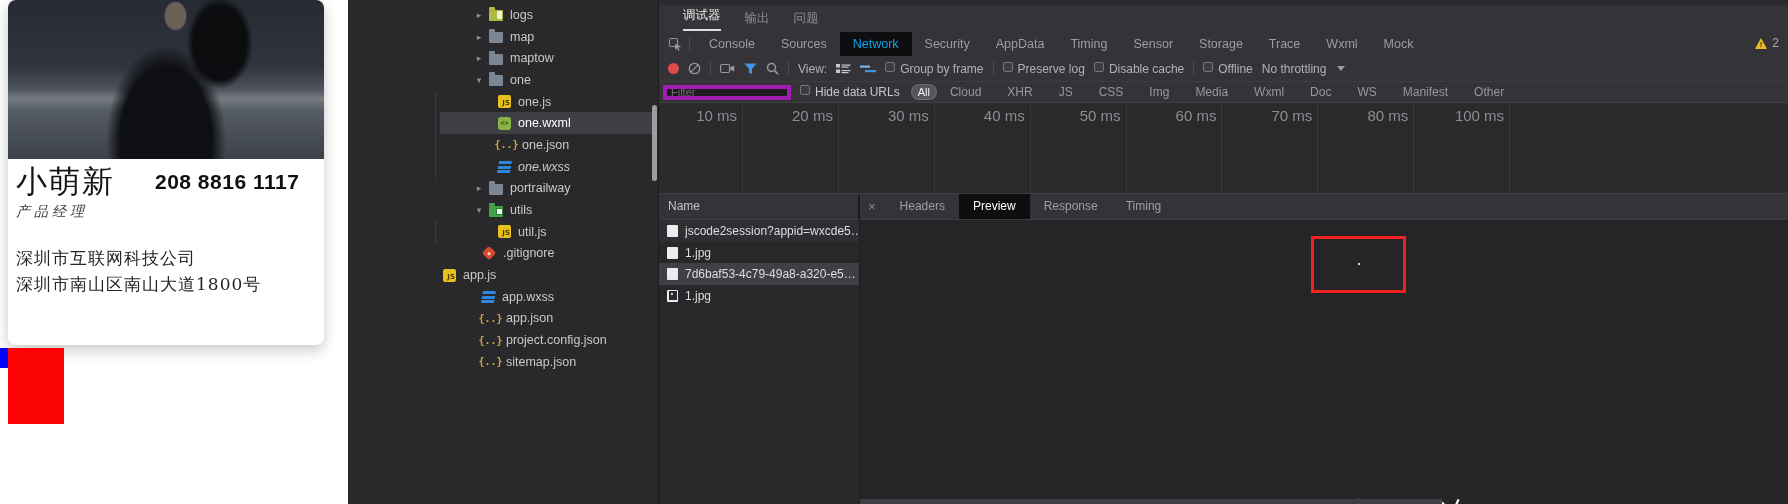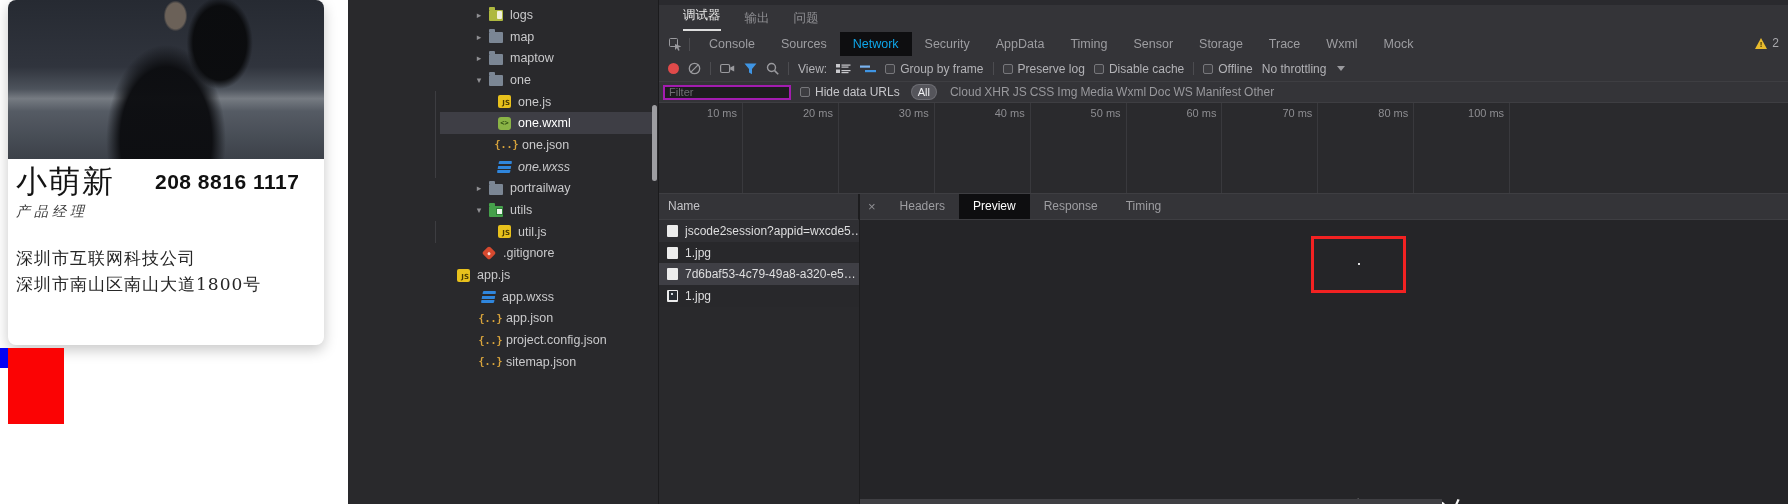--- a/index.html
+++ b/index.html
@@ -68,31 +68,31 @@
   .t2{padding:0 13px;line-height:24px;color:#9d9da1;font-size:12.5px}
   .t2.act{background:#0e0e10;color:#0ea5e9}
   .warn{position:absolute;right:9px;top:4px;display:flex;gap:5px;align-items:center}
   .tri{width:0;height:0;border-left:6px solid transparent;border-right:6px solid transparent;border-bottom:11px solid #e8bb2d;position:relative}
   .tri::after{content:"!";position:absolute;left:-1.5px;top:2px;font:bold 8px "Liberation Sans",sans-serif;color:#3c2f00}
   .wcount{color:#a9a9ad;font-size:12px}
   .tbar{position:absolute;left:0;top:56px;height:26px;width:100%;background:#343438;border-bottom:1px solid #3e3e42;display:flex;align-items:center;gap:9px;padding-left:9px;color:#b2b2b6}
   .tbar .ic{display:flex;flex:none}
   .rec{width:11px;height:11px;border-radius:50%;background:#e04a4a;flex:none}
   .dda{width:0;height:0;border-left:4px solid transparent;border-right:4px solid transparent;border-top:5px solid #9a9a9e;margin-left:2px}
-  .cbg{display:flex;align-items:center;gap:5px}
+  .cbg{display:flex;align-items:flex-start;gap:5px}
   .cb{width:10px;height:10px;border:1px solid #77777b;background:#3d3d41;border-radius:2px;flex:none}
   .fbar{position:absolute;left:0;top:82px;height:21px;width:100%;background:#343438;border-bottom:1px solid #3e3e42;display:flex;align-items:center;gap:9px;padding-left:4px;color:#c6c6ca}
-  .fin{width:128px;height:15px;background:#1c1c1e;border:2px solid #a21caf;color:#ddd;font-size:11px;padding:0 4px;outline:none;font-family:"Liberation Sans",sans-serif}
+  .fin{width:128px;height:15px;background:#1c1c1e;border:4px solid #a21caf;color:#ddd;font-size:11px;padding:0 4px;outline:none;font-family:"Liberation Sans",sans-serif}
   .fin::placeholder{color:#6f6f73}
   .pill{background:#55555b;box-shadow:0 0 0 1px #6d6d73;border-radius:7px;padding:0 6px;height:14px;line-height:14px;color:#f0f0f2;font-size:11px;margin:0 3px}
-  .ftypes{display:flex;gap:3px;color:#98989c;margin-left:2px}
+  .ftypes{display:flex;gap:26px;color:#98989c;margin-left:2px}
   .tl{position:absolute;left:0;top:103px;height:91px;width:100%;background:#2a2a2d;border-bottom:1px solid #3e3e42;display:flex}
   .tlcol{width:95.9px;border-right:1px solid #39393d;flex:none;text-align:right}
   .tlcol.first{width:84px}
-  .tick{color:#8d8d91;font-size:11px;padding:4px 5px 0 0;display:inline-block}
+  .tick{color:#8d8d91;font-size:15px;padding:4px 5px 0 0;display:inline-block}
   .lh{position:absolute;left:0;top:194px;height:26px;width:100%;display:flex}
   .lh-left{width:200px;flex:none;background:#343438;border-right:1px solid #1d1d1f;border-bottom:1px solid #3e3e42;color:#c3c3c7;line-height:25px;padding-left:9px}
   .lh-right{flex:1;background:#343438;border-bottom:1px solid #3e3e42;display:flex;align-items:center}
   .pclose{color:#8f8f93;font-size:13px;padding:0 10px 0 9px}
   .ptab{padding:0 14px;line-height:25px;color:#9d9da1}
   .ptab.act{background:#0e0e10;color:#fff}
   .reqs{position:absolute;left:0;top:220px;width:200px;height:284px;background:#29292c}
   .rrow{height:21.7px;display:flex;align-items:center;gap:7px;padding-left:8px;color:#dededf}
   .rrow.odd{background:#2f2f33}
   .rrow.even{background:#28282b}
@@ -179,21 +179,21 @@
           <span class="tlabel">utils</span>
         </div>
         <div class="trow" style="padding-left: 150px;">
           <span class="fico ico-js"></span>
           <span class="tlabel">util.js</span>
         </div>
         <div class="trow" style="padding-left: 134px;">
           <span class="fico ico-git"></span>
           <span class="tlabel">.gitignore</span>
         </div>
-        <div class="trow" style="padding-left: 109px;">
+        <div class="trow" style="padding-left: 60px; margin-left: 35px;">
           <span class="fico ico-js"></span>
           <span class="tlabel">app.js</span>
         </div>
         <div class="trow" style="padding-left: 134px;">
           <span class="fico ico-wxss"></span>
           <span class="tlabel">app.wxss</span>
         </div>
         <div class="trow" style="padding-left: 134px;">
           <span class="fico ico-json"></span>
           <span class="tlabel">app.json</span>

